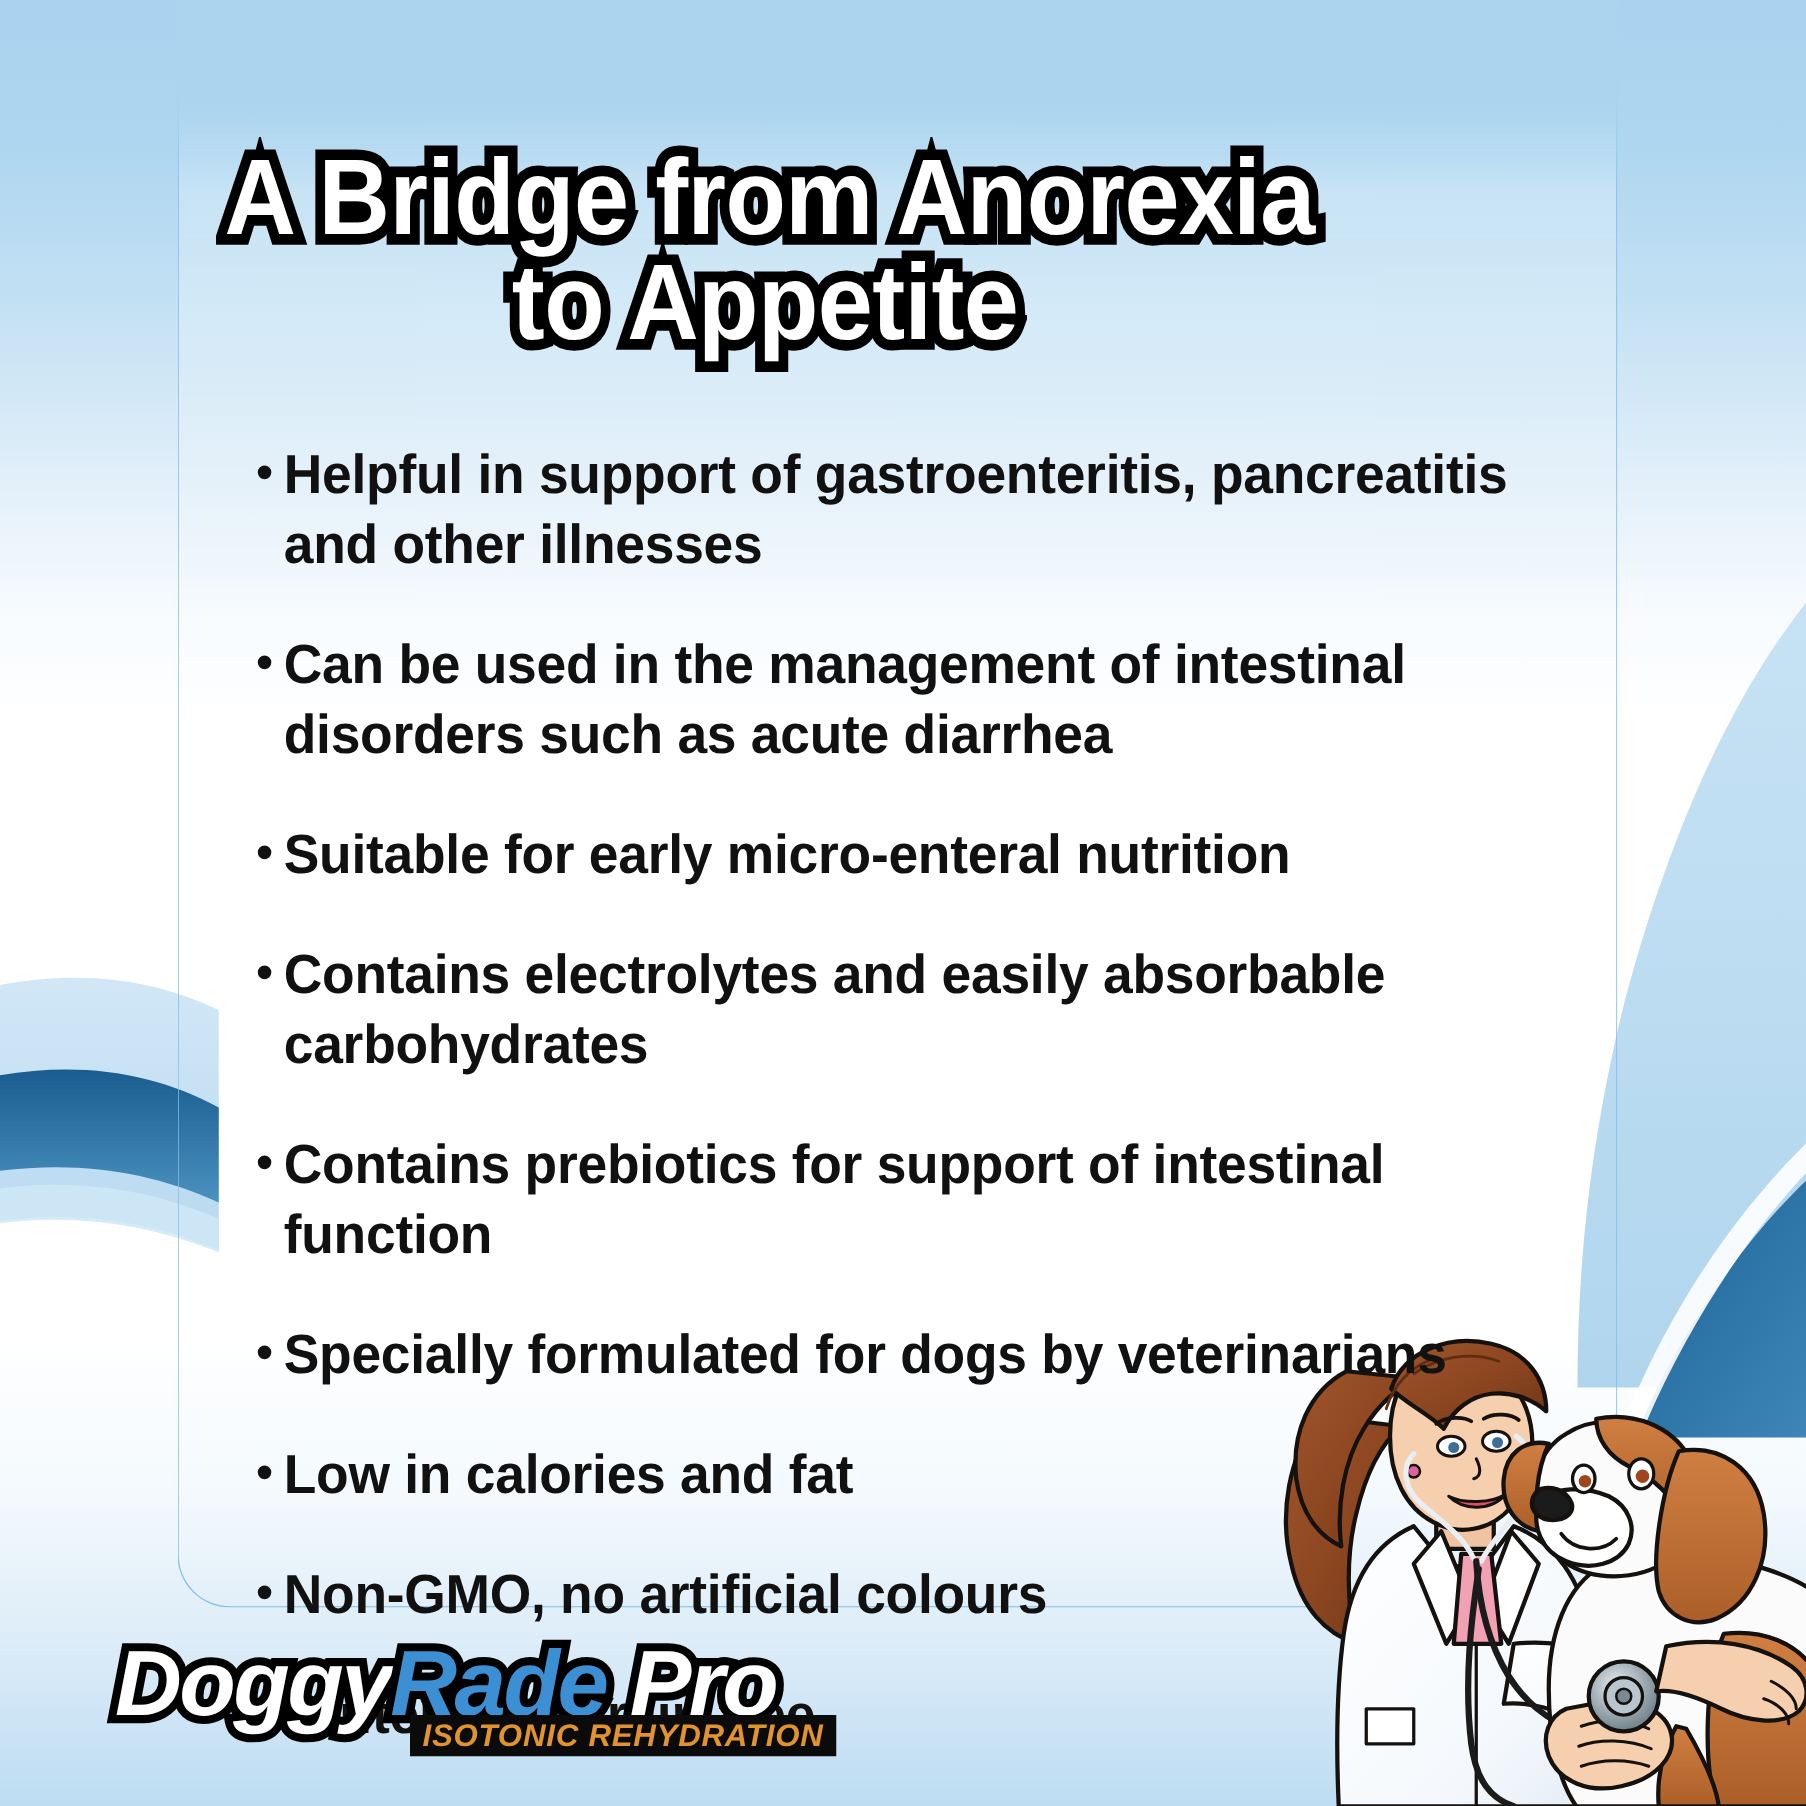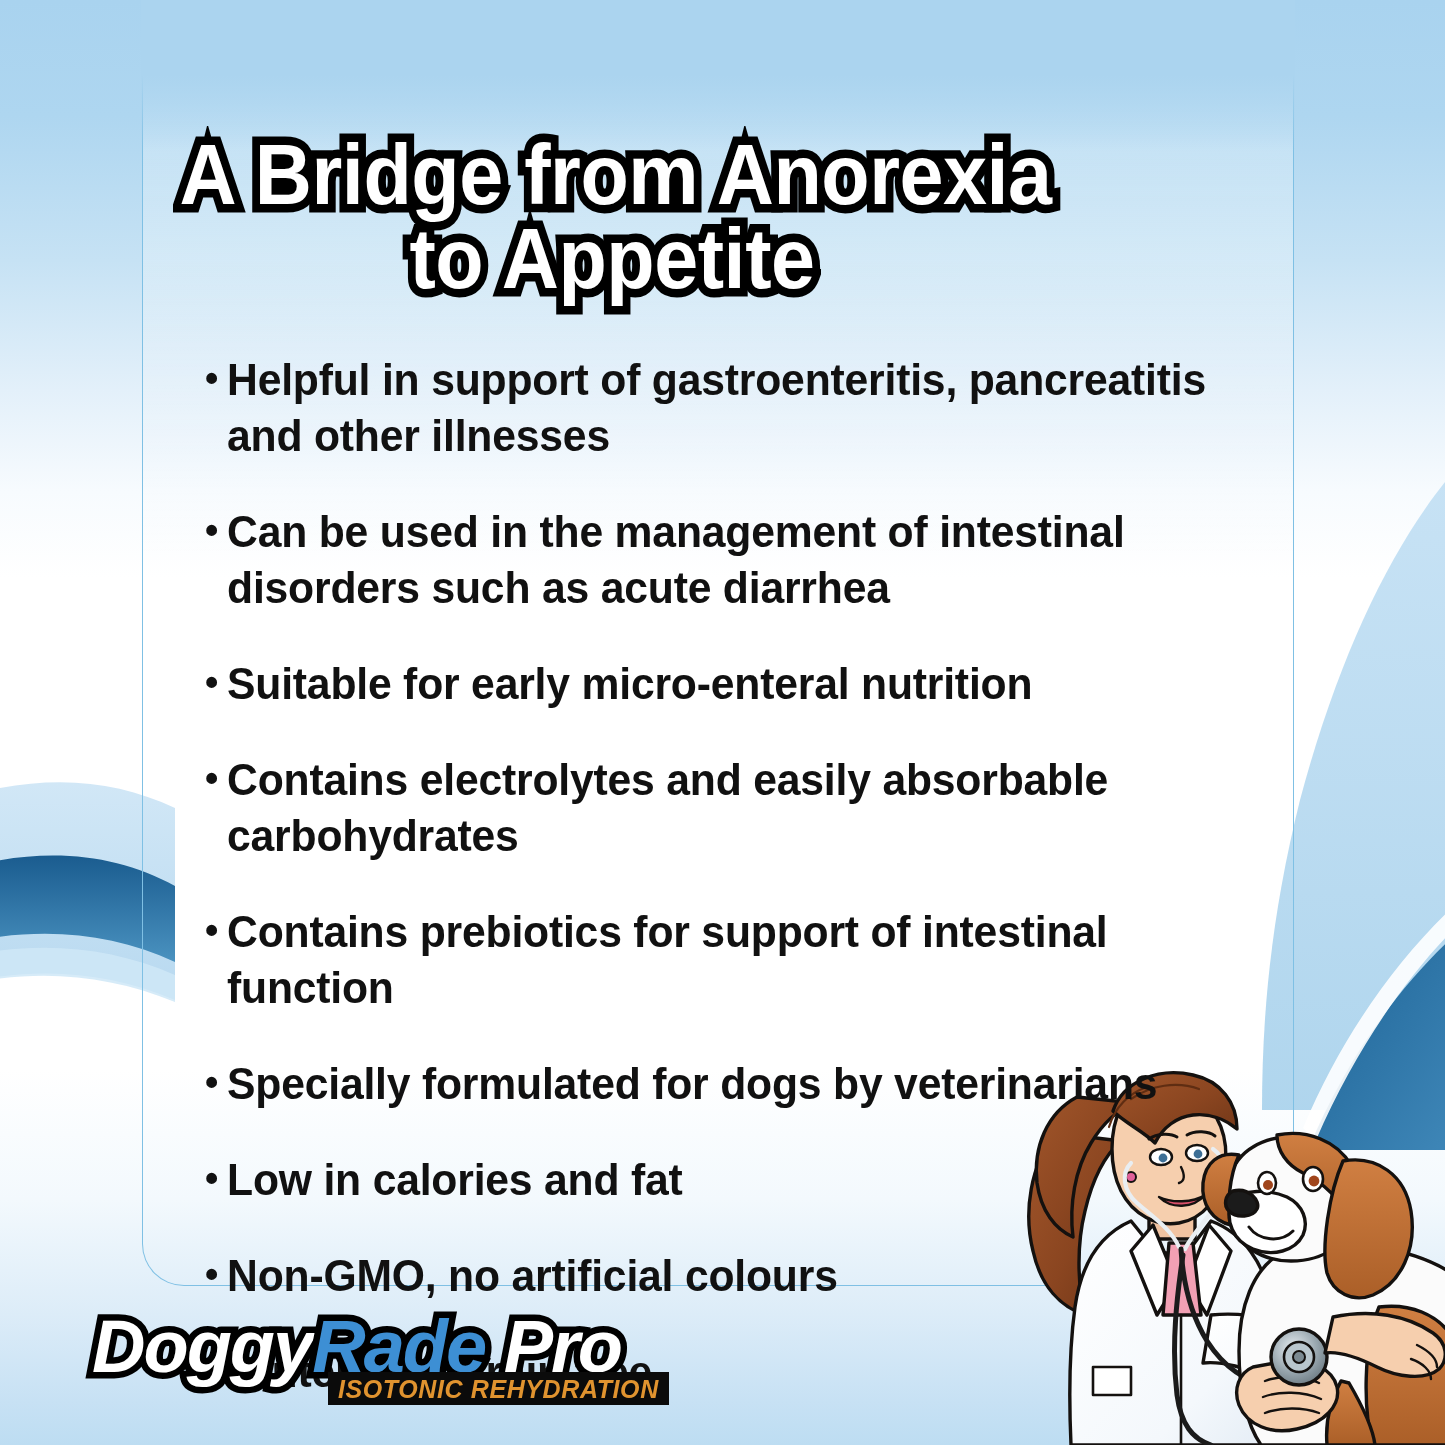--- a/index.html
+++ b/index.html
@@ -53,21 +53,21 @@
   
   #card-border-fade{
     position:absolute;left:141px;top:-20px;
     width:1154px;height:172px;
     background:linear-gradient(180deg,#abd4ef 0%,#abd4ef 55%,rgba(171,212,239,0) 100%);
     z-index:4;
   }
 
   
   #title-block{
-    position:absolute;left:142px;top:132px;width:940px;
+    position:absolute;left:142px;top:116px;width:940px;
     text-align:center;z-index:8;
   }
   .title-line{
     display:block;
     font-family:"Liberation Sans Narrow","Liberation Sans","DejaVu Sans Condensed",sans-serif;
     font-weight:bold;
     font-size:86px;
     line-height:0.98;
     letter-spacing:-0.5px;
     color:#ffffff;

